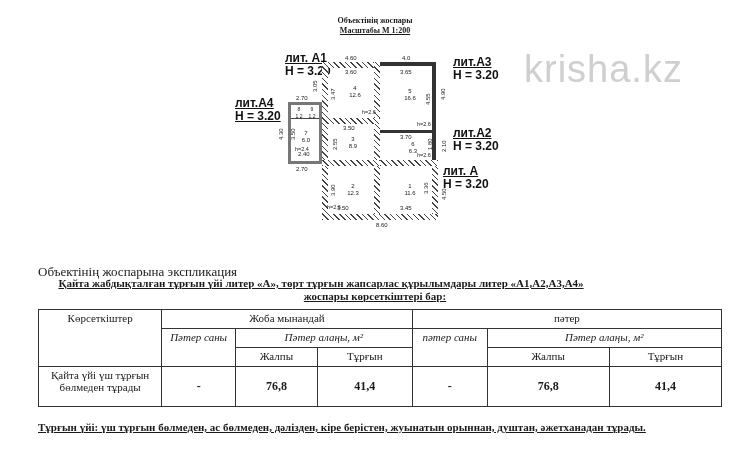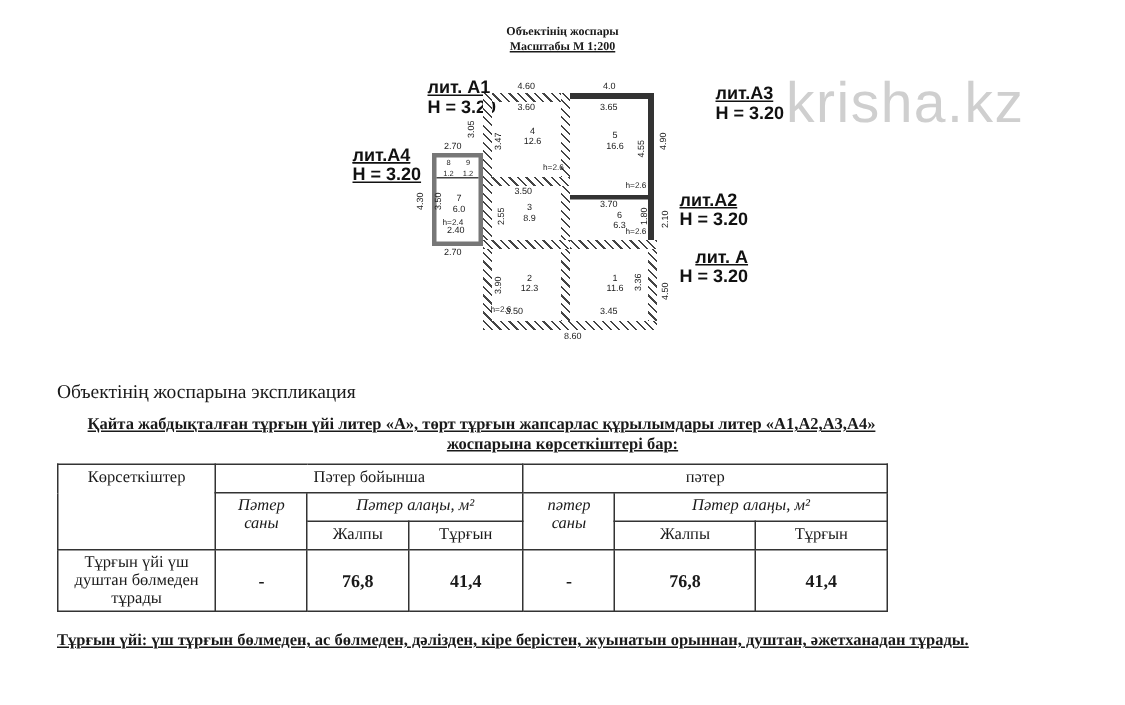--- a/index.html
+++ b/index.html
@@ -8,52 +8,52 @@
   .title { left:0; width:750px; text-align:center; font-weight:bold; font-size:8px; }
   .lit { font-family:"Liberation Sans", sans-serif; font-weight:bold; font-size:12px; line-height:13px; color:#111; }
   .lit .name { text-decoration:underline; }
   .watermark { font-family:"Liberation Sans", sans-serif; font-size:38px; color:#cfcfcf; letter-spacing:1px; }
   .dim { font-family:"Liberation Sans", sans-serif; font-size:6px; color:#222; }
   .dimv { font-family:"Liberation Sans", sans-serif; font-size:6px; color:#222; transform:rotate(-90deg); transform-origin:left top; }
   .room-lbl { font-family:"Liberation Sans", sans-serif; font-size:6px; text-align:center; color:#222; line-height:7px; }
   .hlab { font-family:"Liberation Sans", sans-serif; font-size:5.5px; color:#222; }
   .expl { font-size:13px; }
   .heading { font-weight:bold; font-size:11px; text-decoration:underline; text-align:center; }
-  table.ex { position:absolute; left:38px; top:309px; width:554px; border-collapse:collapse; font-size:11px; }
+  table.ex { position:absolute; left:38px; top:309px; width:684px; border-collapse:collapse; font-size:11px; }
   table.ex td { border:1px solid #333; text-align:center; vertical-align:top; padding:2px 3px; }
   table.ex td.bold { font-weight:bold; vertical-align:middle; font-size:12px; }
   .footer { left:38px; top:421px; font-weight:bold; font-size:11px; text-decoration:underline; }
   .hatch { background: repeating-linear-gradient(45deg, #444 0 1px, #fff 1px 4px); }
   .dark { background:#333; }
 </style>
 </head>
 <body>
 
 <div class="abs title" style="top:16px;">Объектінің жоспары</div>
 <div class="abs title" style="top:26px;text-decoration:underline;">Масштабы М 1:200</div>
 
 <div class="abs watermark" style="left:524px;top:48px;">krisha.kz</div>
 
 <div class="abs lit" style="left:265px;top:52px;margin-left:20px;">
   <div class="name">лит. А1</div>
   <div>H = 3.20</div>
 </div>
-<div class="abs lit" style="left:453px;top:56px;margin-left:24px;">
+<div class="abs lit" style="left:453px;top:56px;">
   <div class="name">лит.А3</div>
   <div>H = 3.20</div>
 </div>
 <div class="abs lit" style="left:235px;top:97px;text-decoration:underline;">
   <div class="name">лит.А4</div>
   <div>H = 3.20</div>
 </div>
 <div class="abs lit" style="left:453px;top:127px;">
   <div class="name">лит.А2</div>
   <div>H = 3.20</div>
 </div>
-<div class="abs lit" style="left:453px;top:165px;text-align:right;">
+<div class="abs lit" style="left:443px;top:165px;">
   <div class="name">лит. А</div>
   <div>H = 3.20</div>
 </div>
 
 <div>
 
   <div class="abs hatch" style="left:322px;top:62px;width:58px;height:6px;"></div>
   <div class="abs hatch" style="left:322px;top:62px;width:6px;height:158px;"></div>
   <div class="abs hatch" style="left:374px;top:62px;width:6px;height:158px;"></div>
   <div class="abs dark" style="left:380px;top:62px;width:56px;height:4px;"></div>
@@ -129,54 +129,54 @@
 <div class="abs hlab" style="left:295px;top:146px;">h=2.4</div>
 <div class="abs room-lbl" style="left:293px;top:106px;width:12px;font-size:5px;">
     <div>8</div>
     <div>1.2</div>
   </div>
 <div class="abs room-lbl" style="left:306px;top:106px;width:12px;font-size:5px;">
     <div>9</div>
     <div>1.2</div>
   </div>
 
-<div class="abs expl" style="left:38px;top:253px;">Объектінің жоспарына экспликация</div>
+<div class="abs expl" style="left:38px;top:264px;">Объектінің жоспарына экспликация</div>
 <div class="abs heading" style="left:0;width:642px;top:277px;">Қайта жабдықталған тұрғын үйі литер «А», төрт тұрғын жапсарлас құрылымдары литер «А1,А2,А3,А4»</div>
-<div class="abs heading" style="left:0;width:750px;top:290px;">жоспарына көрсеткіштері бар:</div>
+<div class="abs heading" style="left:0;width:750px;top:290px;">жоспары көрсеткіштері бар:</div>
 
 <table class="ex">
   <colgroup>
     <col style="width:122px">
       <col style="width:73px">
       <col style="width:81px">
       <col style="width:94px">
     <col style="width:74px">
       <col style="width:121px">
       <col style="width:111px">
   </colgroup>
   <tbody>
       <tr style="height:19px;">
     <td rowspan="3">Көрсеткіштер</td>
-    <td colspan="3">Пәтер бойынша</td>
+    <td colspan="3">Жоба мынандай</td>
     <td colspan="3">пәтер</td>
   </tr>
   <tr style="height:19px;font-style:italic;">
     <td rowspan="2">Пәтер саны</td>
     <td colspan="2">Пәтер алаңы, м²</td>
     <td rowspan="2">пәтер саны</td>
     <td colspan="2">Пәтер алаңы, м²</td>
   </tr>
   <tr style="height:19px;padding-left:16px;">
     <td>Жалпы</td>
     <td>Тұрғын</td>
     <td>Жалпы</td>
     <td>Тұрғын</td>
   </tr>
   <tr style="height:40px;">
-    <td style="line-height:12px;">Тұрғын үйі үш душтан бөлмеден тұрады</td>
+    <td style="line-height:12px;">Қайта үйі үш тұрғын бөлмеден тұрады</td>
     <td class="bold">-</td>
     <td class="bold">76,8</td>
     <td class="bold">41,4</td>
     <td class="bold">-</td>
     <td class="bold">76,8</td>
     <td class="bold">41,4</td>
   </tr>
 </tbody>
   </table>
 

